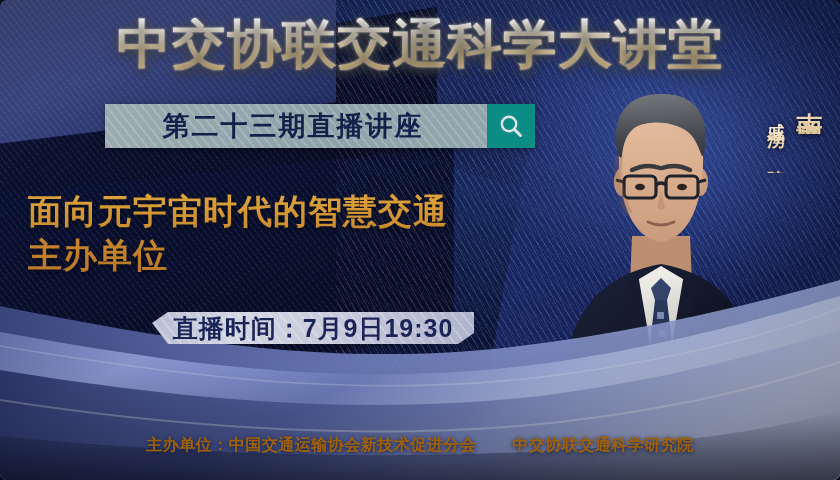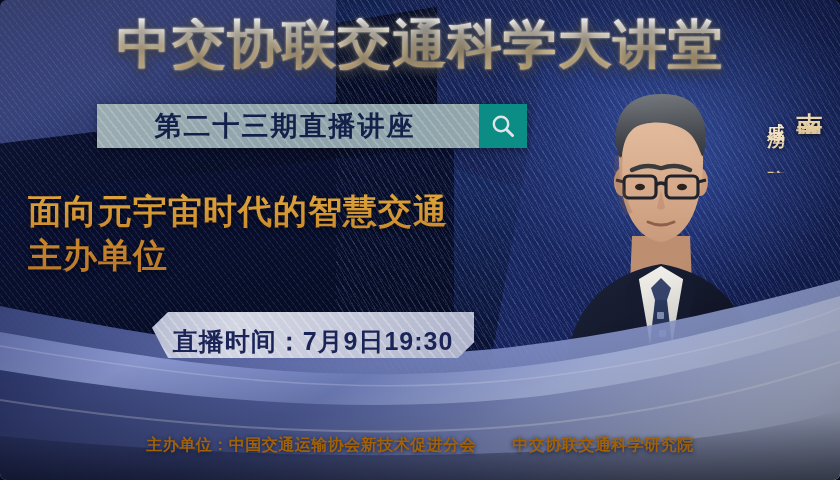--- a/index.html
+++ b/index.html
@@ -115,21 +115,21 @@
     text-align:center;
     font-size:52px;font-weight:bold;letter-spacing:1px;line-height:1;
     color:transparent;
     -webkit-text-stroke:3px rgba(255,255,255,.92);
     transform:scaleX(1.04);
     z-index:-1;
   }
 
   
   .subtitle-bar{
-    position:absolute;left:97px;top:104px;width:430px;height:44px;
+    position:absolute;left:105px;top:104px;width:430px;height:44px;
     background:linear-gradient(100deg,#9aacb1 0%,#8fa3ab 48%,#92a6ac 100%);
     display:flex;align-items:center;
     overflow:hidden;
     box-shadow:0 2px 8px rgba(0,0,0,.35);
   }
   .subtitle-bar::before{
     content:"";position:absolute;inset:0;
     background-image:repeating-linear-gradient(
       52deg,
       rgba(255,255,255,0) 0px,
@@ -162,23 +162,23 @@
     background:linear-gradient(180deg,#e0a63c 0%,#c8862a 55%,#b8762a 100%);
     -webkit-background-clip:text;background-clip:text;
     -webkit-text-fill-color:transparent;
     filter:drop-shadow(0 2px 3px rgba(0,0,0,.6));
   }
   .topic-l2{display:block;}
 
   
   .time-pill{
     position:absolute;left:152px;top:312px;
-    width:322px;height:46px;
+    width:322px;height:32px;
     background:linear-gradient(100deg,#b9bdd2 0%,#d2d5e2 26%,#c6c9da 58%,#aeb3cb 100%);
-    display:flex;align-items:flex-end;justify-content:center;
+    display:flex;align-items:flex-start;justify-content:center;
     clip-path:polygon(16px 0, 100% 0, 100% 66%, calc(100% - 16px) 100%, 16px 100%, 0 34%);
     box-shadow:0 3px 10px rgba(0,0,0,.45);
     overflow:hidden;
   }
   .time-pill::before{
     content:"";position:absolute;inset:0;
     background-image:repeating-linear-gradient(
       52deg,
       rgba(255,255,255,0) 0px,
       rgba(255,255,255,0) 6px,

